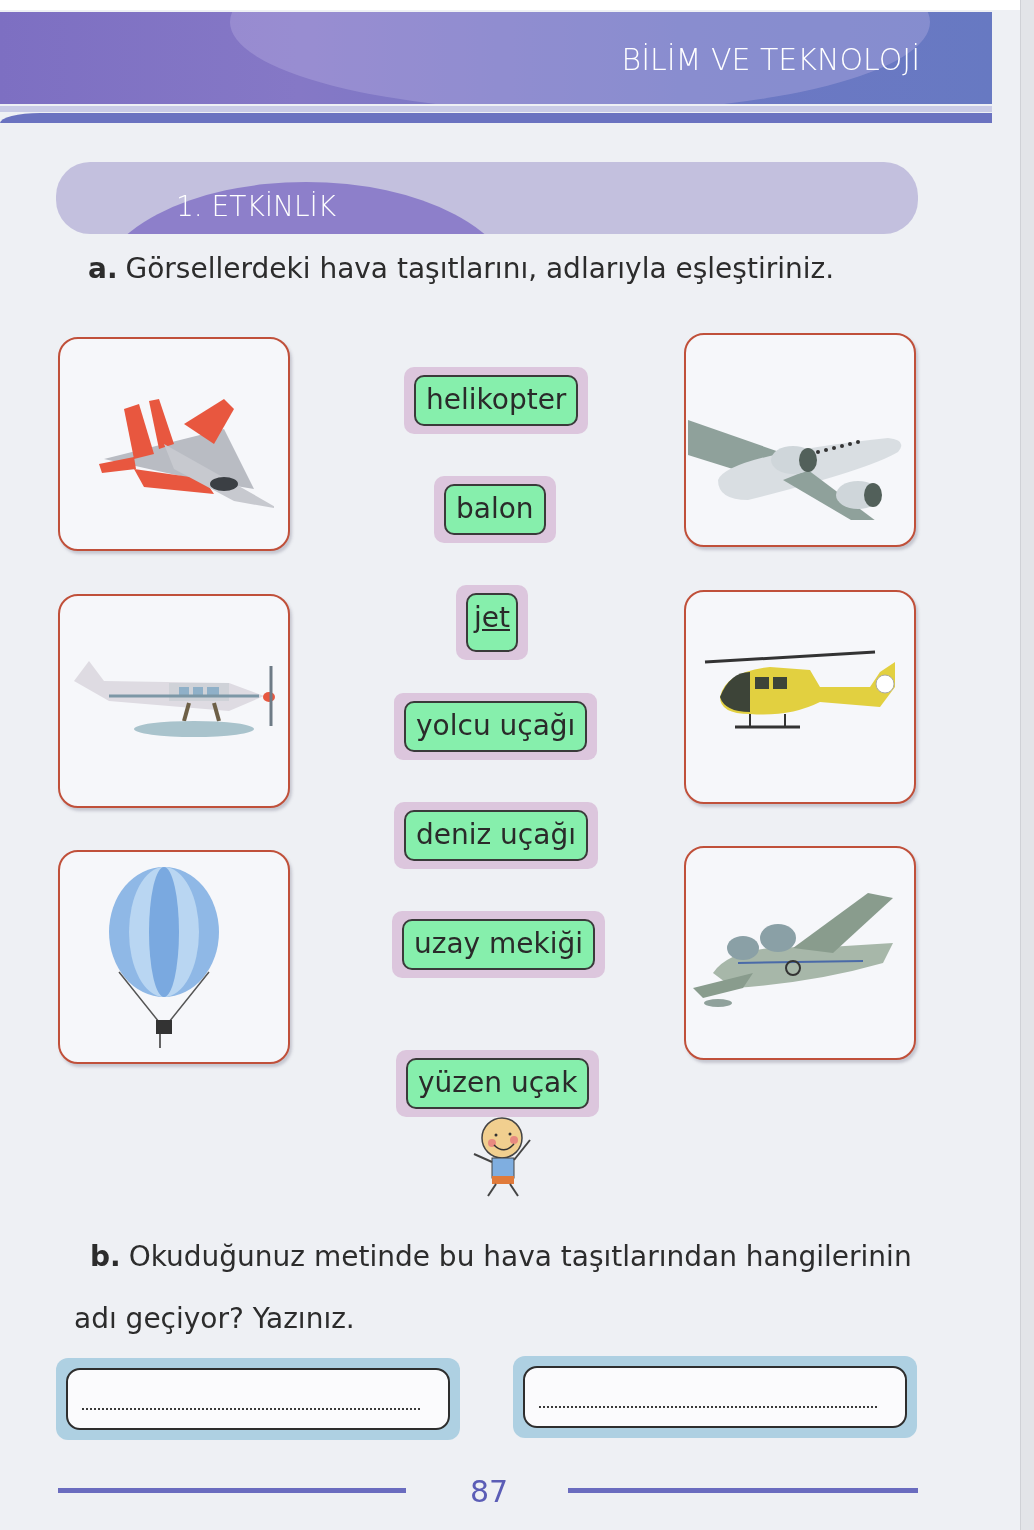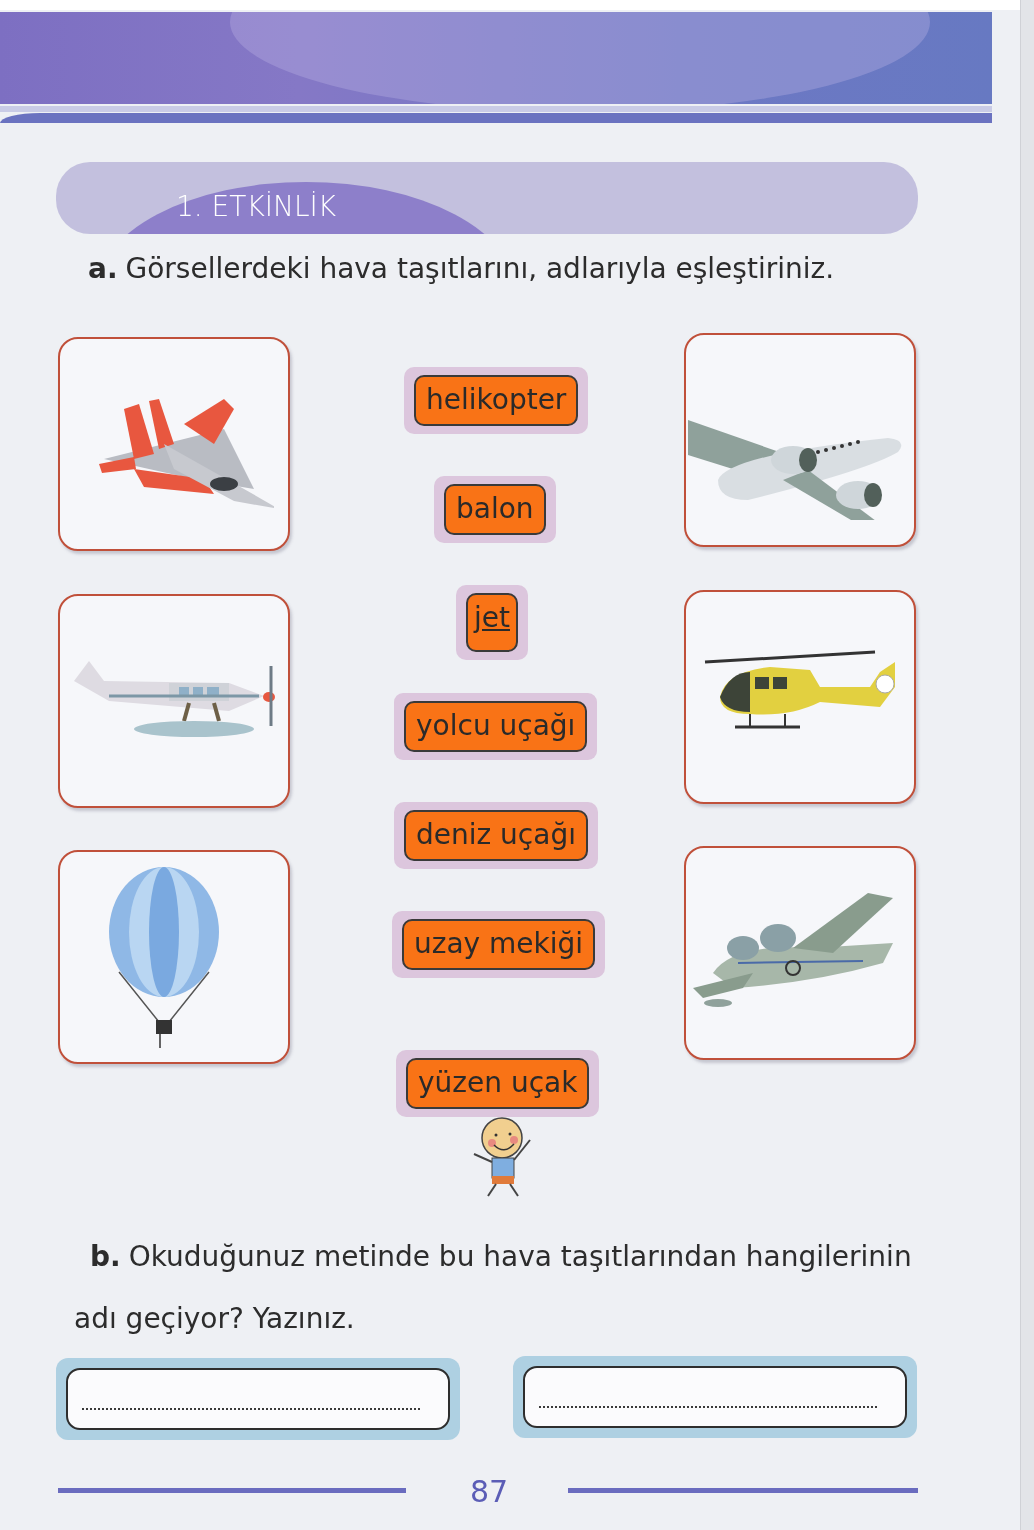--- a/index.html
+++ b/index.html
@@ -61,21 +61,21 @@
     display: flex; align-items: center; justify-content: center;
   }
   .card svg { display:block; }
 
   
   .tag-outer {
     position: absolute; background: #dcc6dd; border-radius: 10px;
     padding: 8px 10px;
   }
   .tag-inner {
-    border: 2.5px solid #3a3a3a; border-radius: 10px; background: #f97316;
+    border: 2.5px solid #3a3a3a; border-radius: 10px; background: #86efac;
     font-size: 28px; color: #2a2a2a; padding: 6px 10px 8px; white-space: nowrap;
     text-align: right;
   }
 
   
   .answer-outer {
     position: absolute; top: 1358px; height: 82px; background: #aed0e2; border-radius: 12px; padding: 10px 10px;
   }
   .answer-inner {
     height: 100%; border: 2.5px solid #2e2e2e; border-radius: 14px; background: #fbfbfd;
@@ -94,20 +94,21 @@
   .kid { position: absolute; left: 462px; top: 1110px; }
 </style>
 </head>
 <body>
 
 <div class="top-white"></div>
 <div class="page-edge"></div>
 
 <div class="header-band">
   <div class="swoosh"></div>
+  <div class="header-title">BİLİM VE TEKNOLOJİ</div>
 </div>
 <div class="header-stripe1"></div>
 <div class="header-stripe2"></div>
 
 <div class="activity-banner">
   <div class="hill"></div>
   <div class="activity-title">1. ETKİNLİK</div>
 </div>
 
 <div class="q-line q-a">

